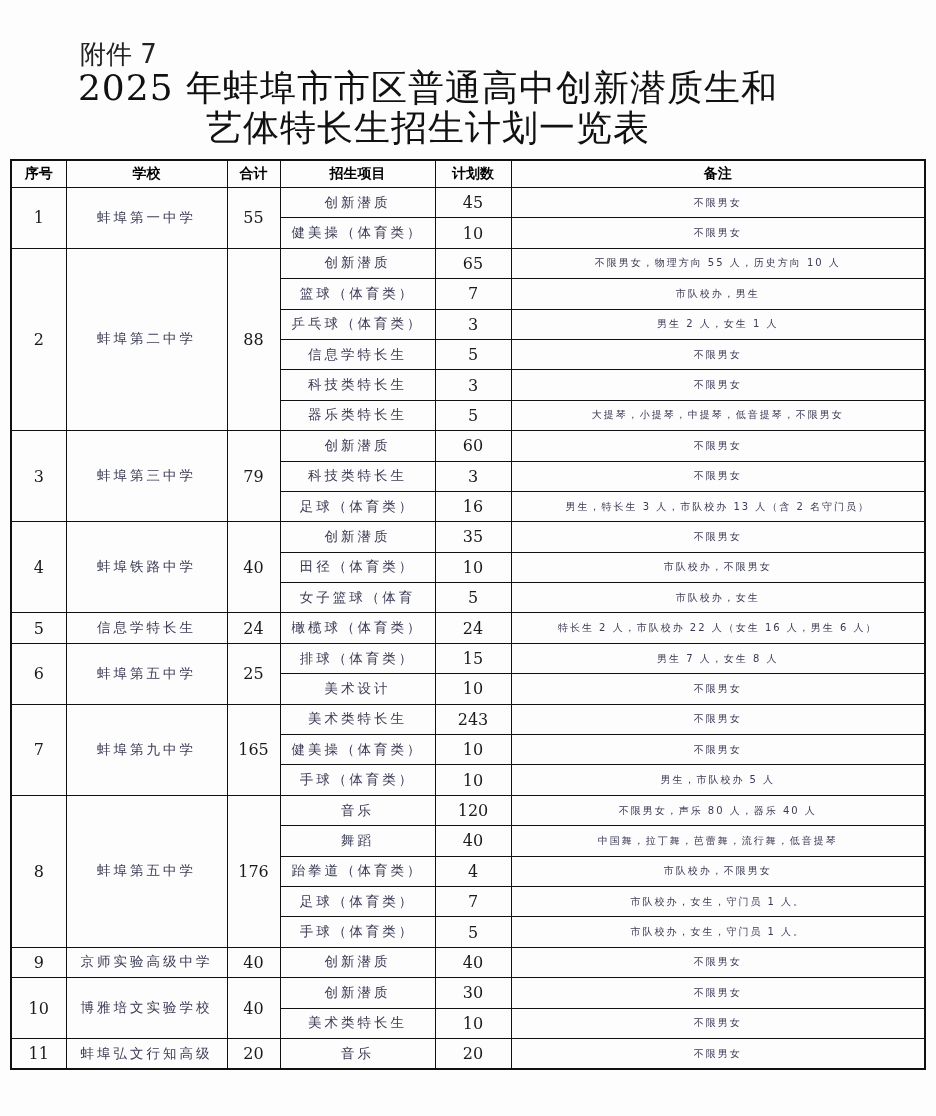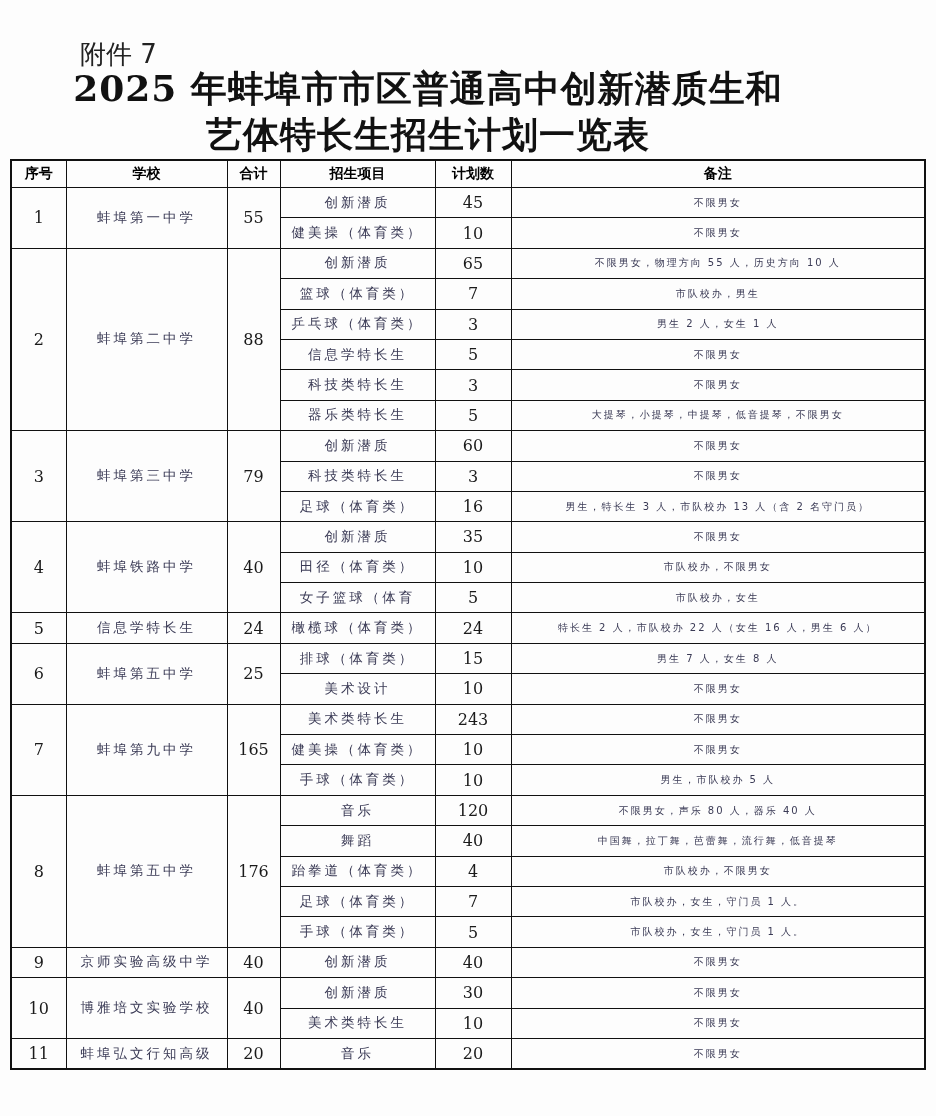--- a/index.html
+++ b/index.html
@@ -23,28 +23,28 @@
       color: #222;
       font-family: "DejaVu Sans", sans-serif;
       margin-top: 11px;
     }
     .title {
       position: absolute;
       left: 0;
       width: 856px;
       text-align: center;
       font-family: "DejaVu Serif", serif;
-      font-weight: bold;
+      font-weight: normal;
       font-size: 36px;
       color: #111;
       letter-spacing: 1px;
       line-height: 44px;
     }
     .title.l1 { top: 66px; }
-    .title.l2 { top: 112px; }
+    .title.l2 { top: 106px; }
 
     table.plan {
       position: absolute;
       left: 10px;
       top: 159px;
       width: 916px;
       border-collapse: collapse;
       table-layout: fixed;
       border: 2px solid #111;
     }

